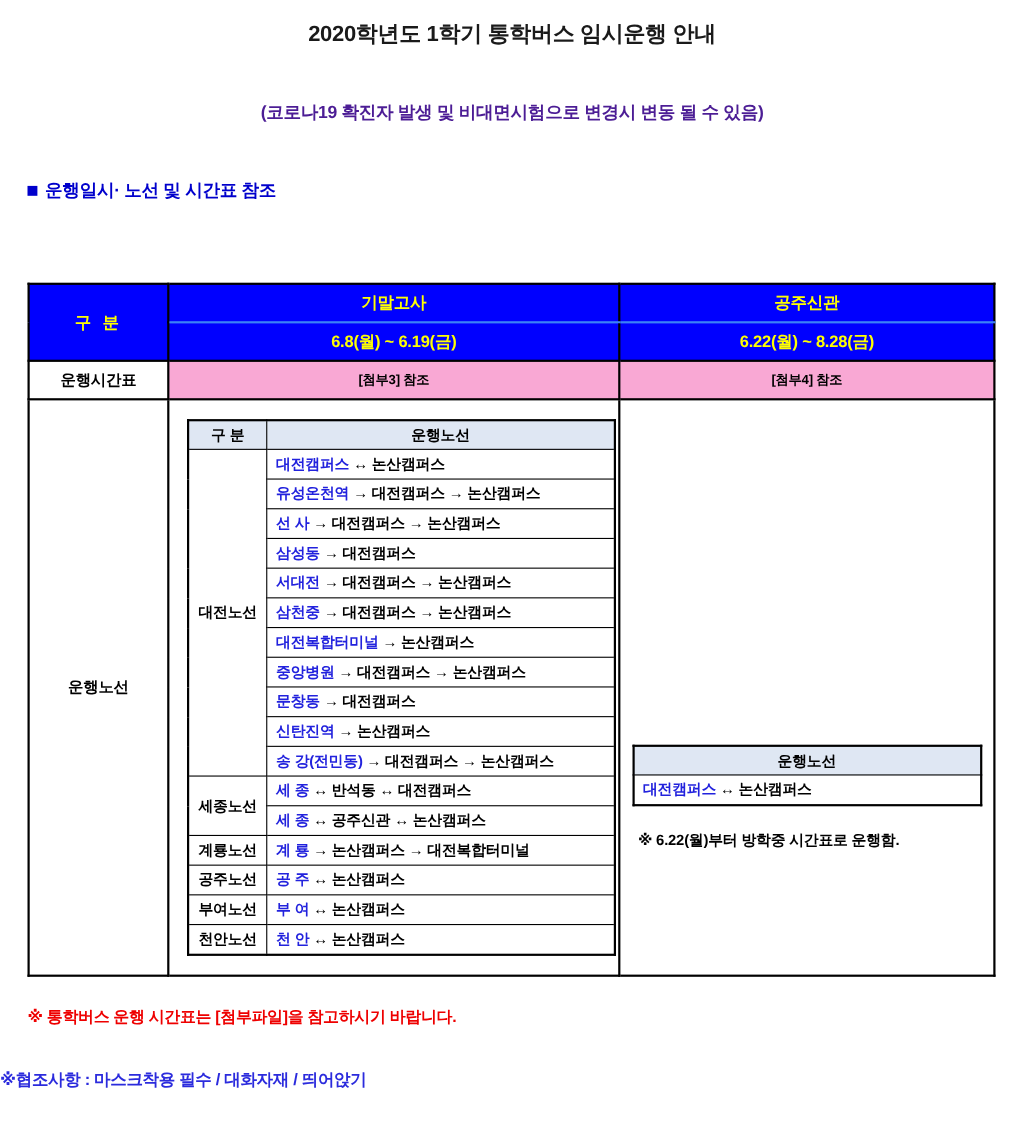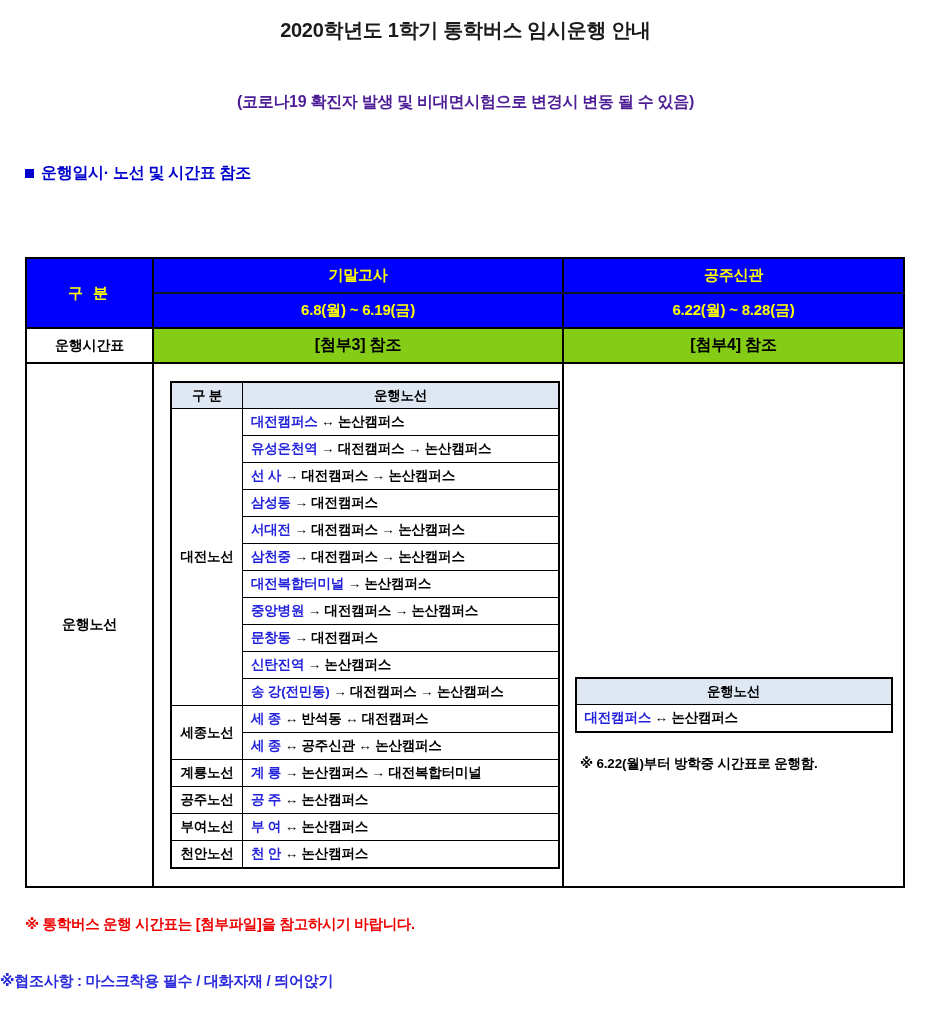--- a/index.html
+++ b/index.html
@@ -82,31 +82,31 @@
     font-size: 15px;
     text-align: center;
     height: 33px;
     letter-spacing: -0.2px;
   }
   .hdr-blue.spanrow {
     height: 66px;
     letter-spacing: 3px;
   }
   .hdr-blue.top-cell {
-    border-bottom: 2px solid #0f172a;
+    border-bottom: 2px solid #3b82f6;
     margin-left: 24px;
   }
 
   .cell-center {
     text-align: center;
-    font-size: 16px;
+    font-size: 12px;
     font-weight: bold;
     height: 33px;
     letter-spacing: -0.2px;
-    background: #84cc16;
+    background: #f9a8d4;
   }
   .label-cell {
     text-align: center;
     font-size: 14px;
     font-weight: bold;
     letter-spacing: -0.2px;
     background: #ffffff;
   }
 
   .body-cell {

